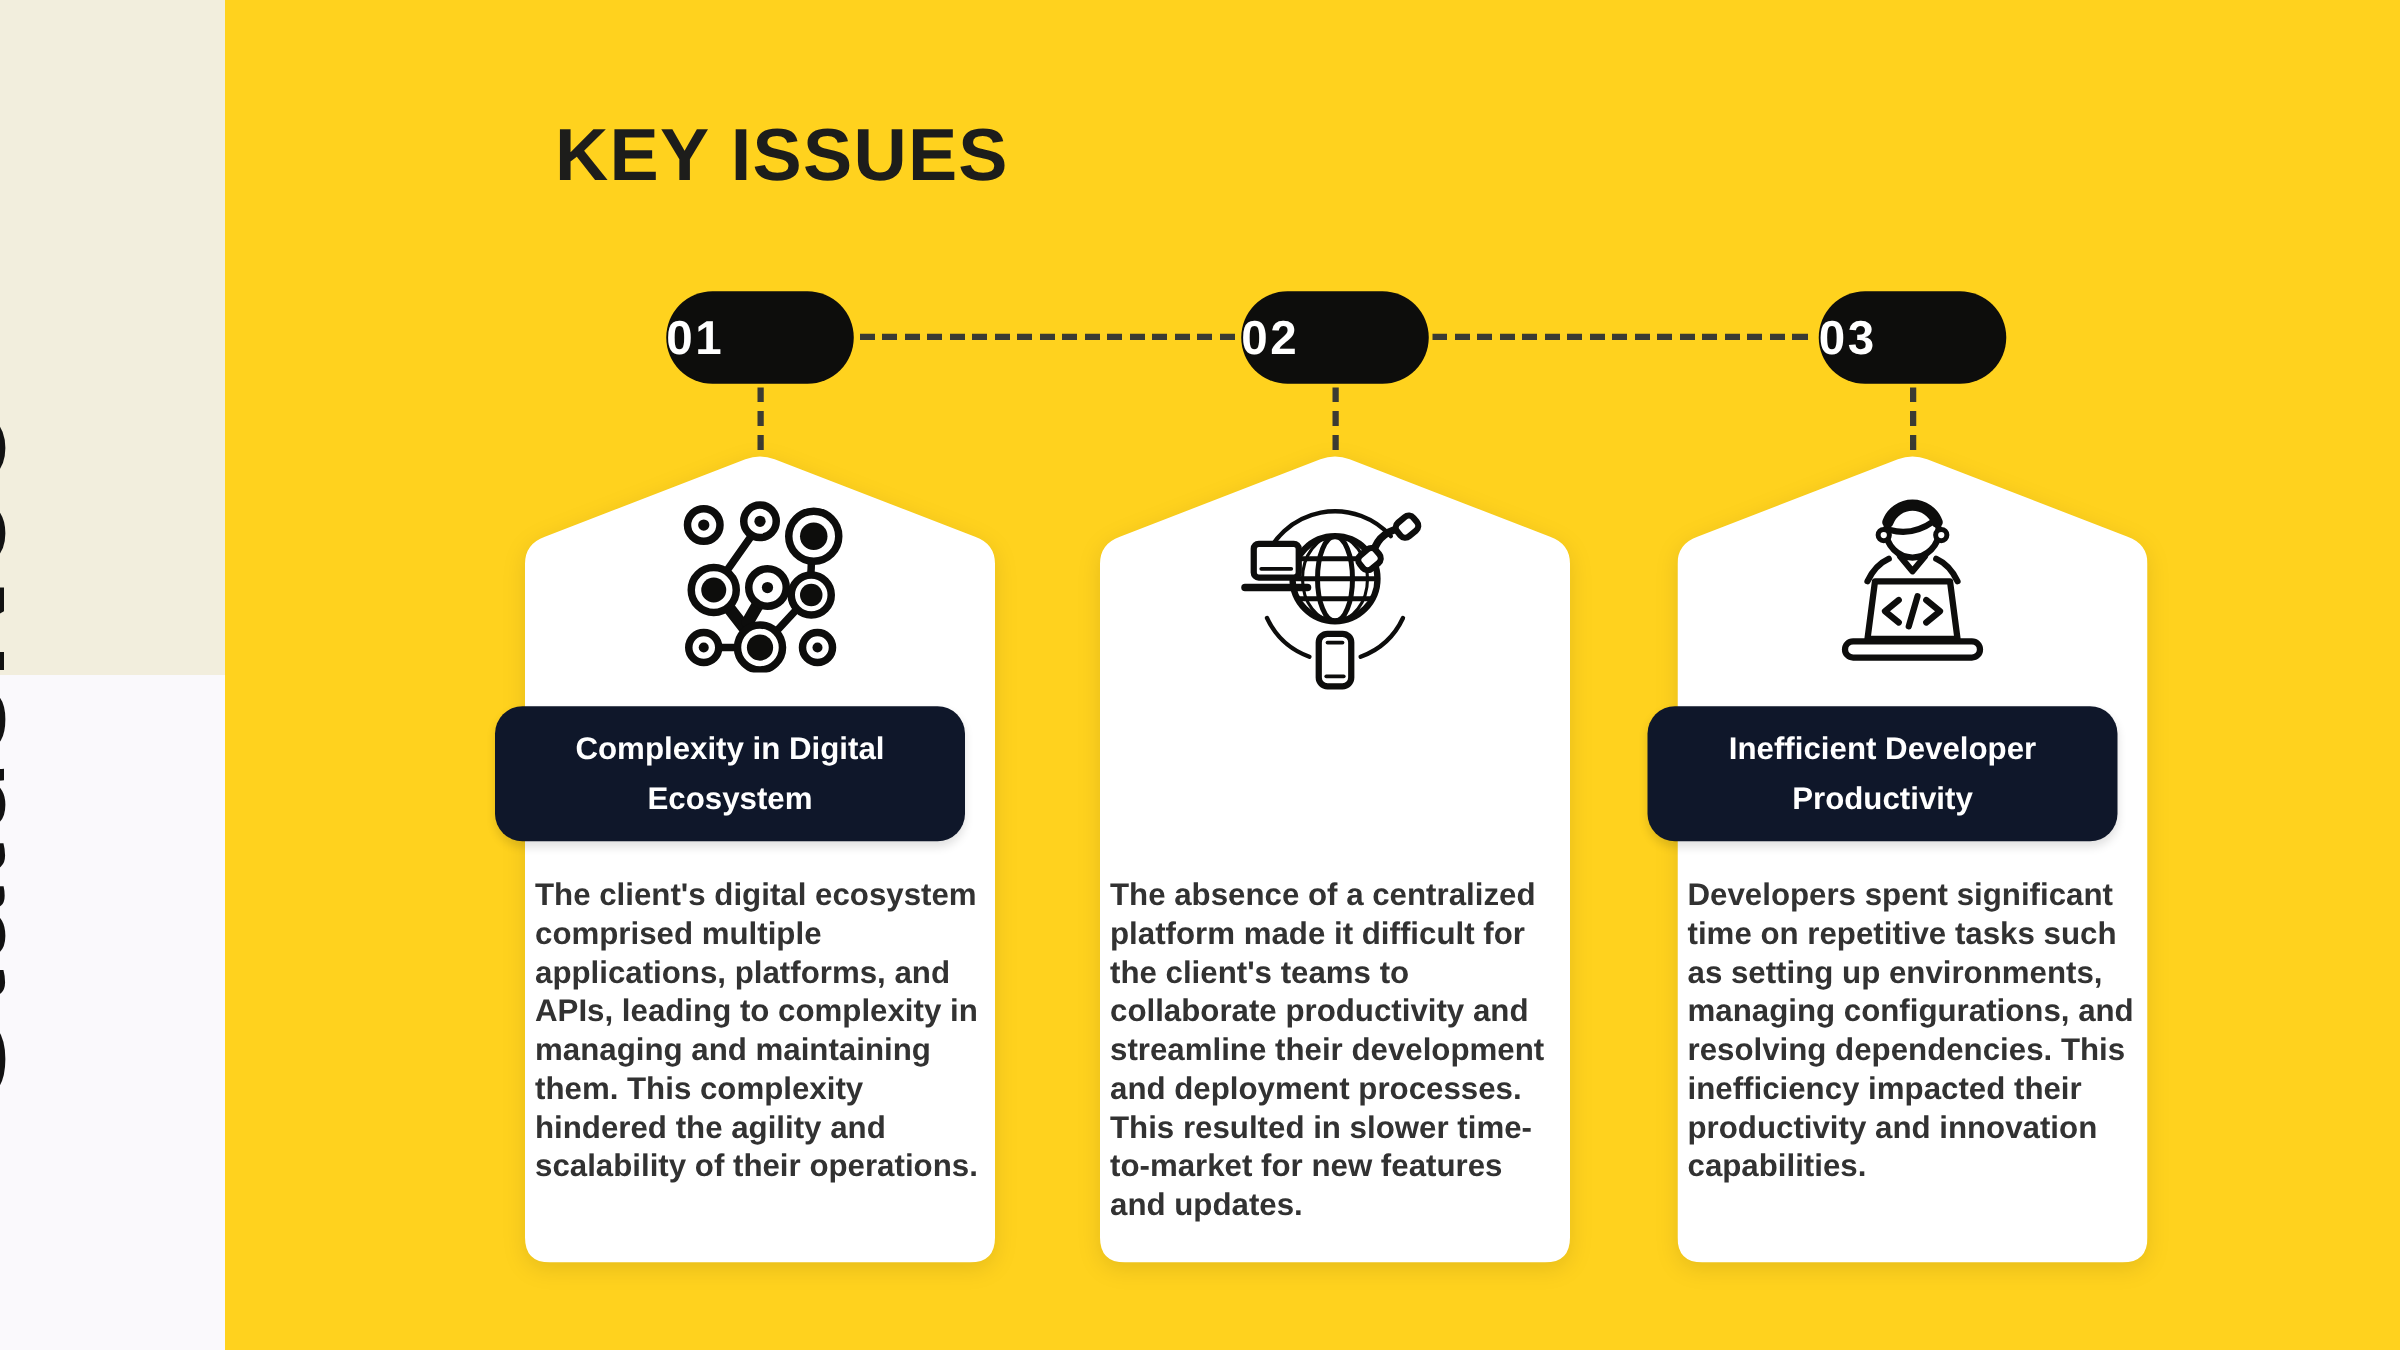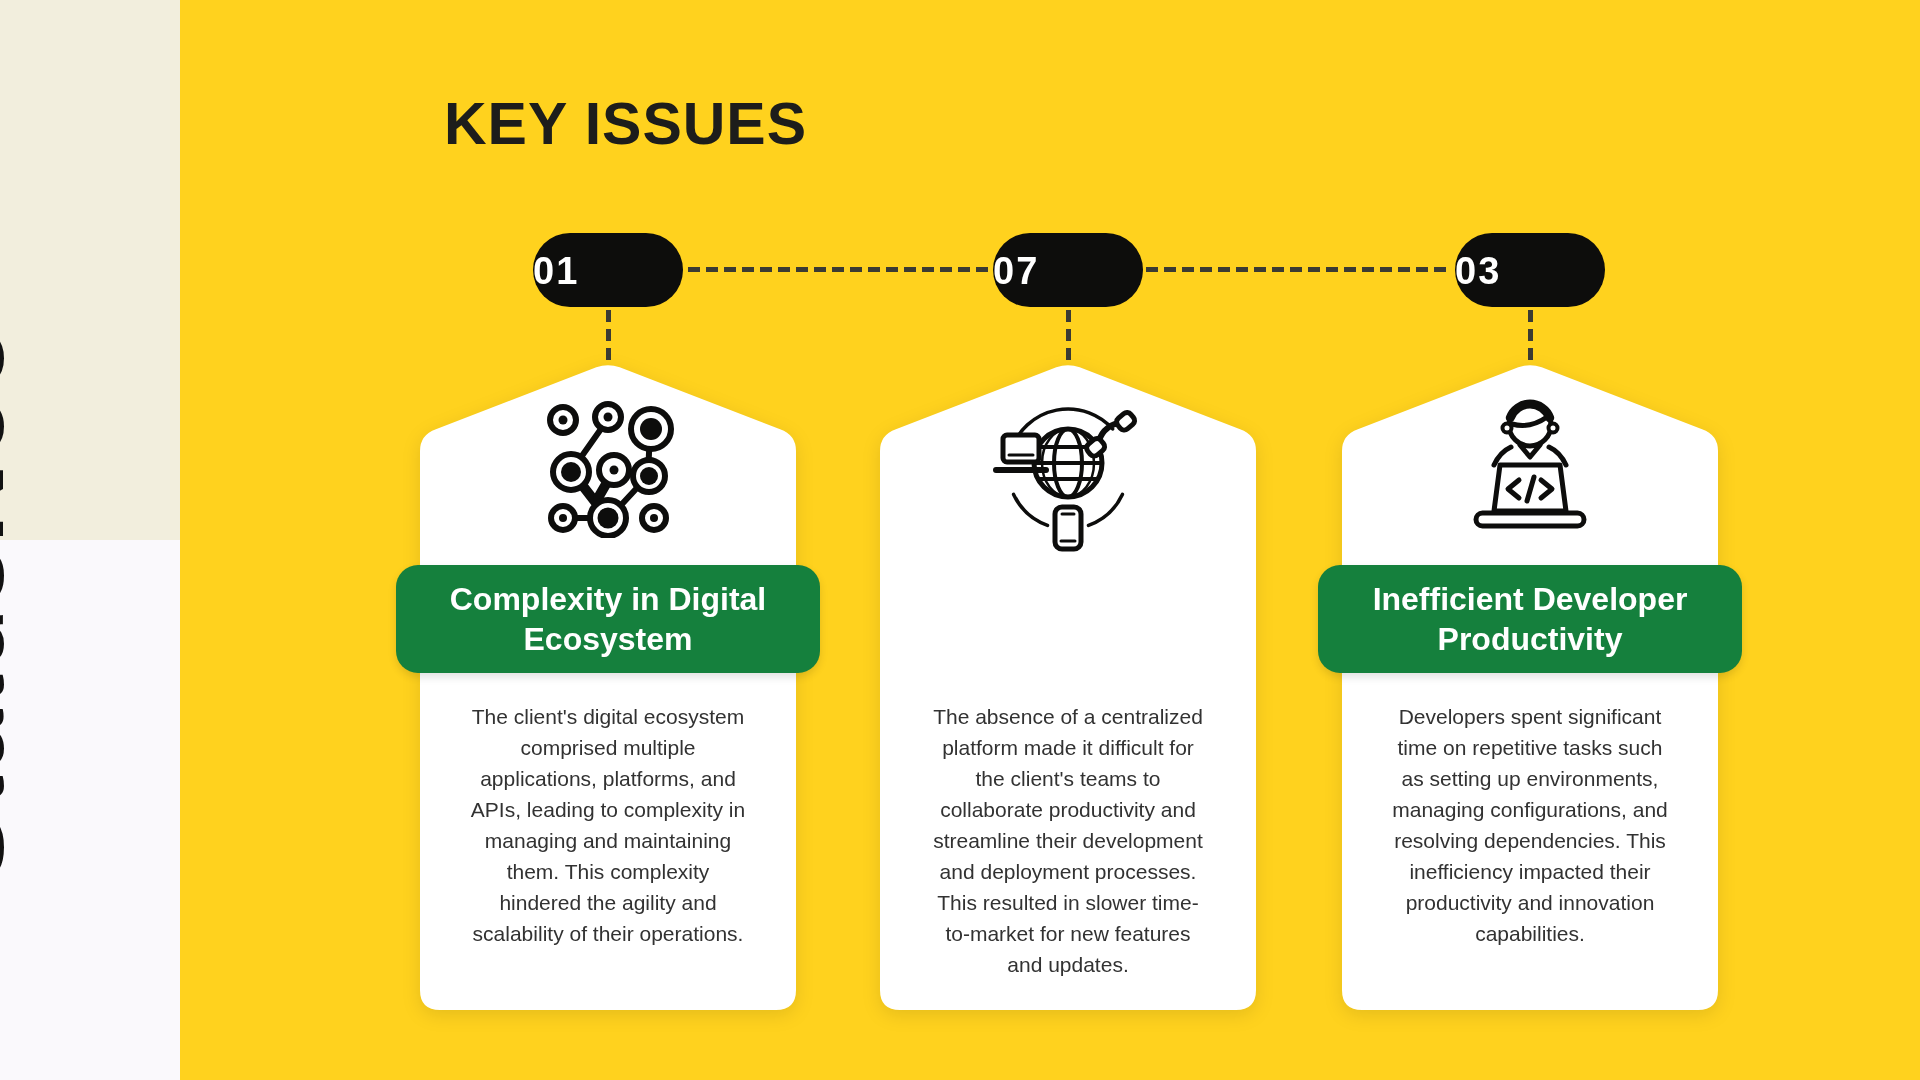--- a/index.html
+++ b/index.html
@@ -35,26 +35,26 @@
   .pill{position:absolute;left:137px;top:0;width:150px;height:74px;border-radius:37px;
     background:#0D0D0C;color:#FFFFFF;font-size:38px;font-weight:700;letter-spacing:2px;
     line-height:76px;}
   .vdash{position:absolute;left:210px;top:77px;width:5px;height:56px;
     background:repeating-linear-gradient(180deg,#3B3B33 0 12px,transparent 12px 19px);}
 
   .card-bg{position:absolute;left:24px;top:130px;filter:drop-shadow(0 5px 9px rgba(0,0,0,0.10));}
   .icon-box{position:absolute;}
   .icon-1{left:142px;top:165px;} .icon-2{left:127px;top:158px;} .icon-3{left:132px;top:162px;}
 
-  .title-bar{position:absolute;left:0;top:332px;width:424px;height:108px;border-radius:22px;
-    background:#15803d;color:#FFFFFF;font-size:32px;font-weight:700;line-height:40px;
+  .title-bar{position:absolute;left:0;top:332px;width:376px;height:108px;border-radius:22px;
+    background:#0f172a;color:#FFFFFF;font-size:25px;font-weight:700;line-height:40px;
     text-align:center;display:flex;align-items:center;justify-content:center;
     white-space:pre-line;box-shadow:0 4px 8px rgba(0,0,0,0.12);}
   .card-body{position:absolute;left:32px;top:468px;width:360px;
-    font-size:21px;line-height:31px;color:#323232;text-align:center;white-space:pre-line;}
+    font-size:25px;line-height:31px;color:#323232;white-space:pre-line;font-weight:bold;}
 
   svg{display:block;}
 </style>
 </head>
 <body>
 
 <div class="stage">
 
   <div class="sidebar-top"></div>
   <div class="sidebar-bottom"></div>
@@ -103,21 +103,21 @@
 comprised multiple
 applications, platforms, and
 APIs, leading to complexity in
 managing and maintaining
 them. This complexity
 hindered the agility and
 scalability of their operations.</div>
   </section>
 
   <section class="col col-2">
-    <div class="pill">07</div>
+    <div class="pill">02</div>
     <div class="vdash"></div>
     <svg class="card-bg" width="376" height="647" viewBox="0 0 376 647">
       <path d="M176.3,4.3 Q188,0 199.7,4.3 L360.1,66.3 Q376,72 376,88 L376,627 Q376,647 356,647 L20,647 Q0,647 0,627 L0,88 Q0,72 15.9,66.3 Z" fill="#FFFFFF"></path>
     </svg>
     <svg class="icon-box icon-2" width="170" height="165" viewBox="0 0 170 165" fill="none" stroke="#0D0D0C" stroke-linecap="round" stroke-linejoin="round">
       <path d="M28.6,57.5 A60,60 0 0 1 129.6,37.9" stroke-width="3.5"></path>
       <path d="M30.6,103.4 A60,60 0 0 0 64.5,134.4" stroke-width="3.5"></path>
       <path d="M105.5,134.4 A60,60 0 0 0 139.4,103.4" stroke-width="3.5"></path>
       <circle cx="85" cy="72" r="34" stroke-width="5" fill="#FFFFFF"></circle>
       <ellipse cx="85" cy="72" rx="14" ry="34" stroke-width="4"></ellipse>

